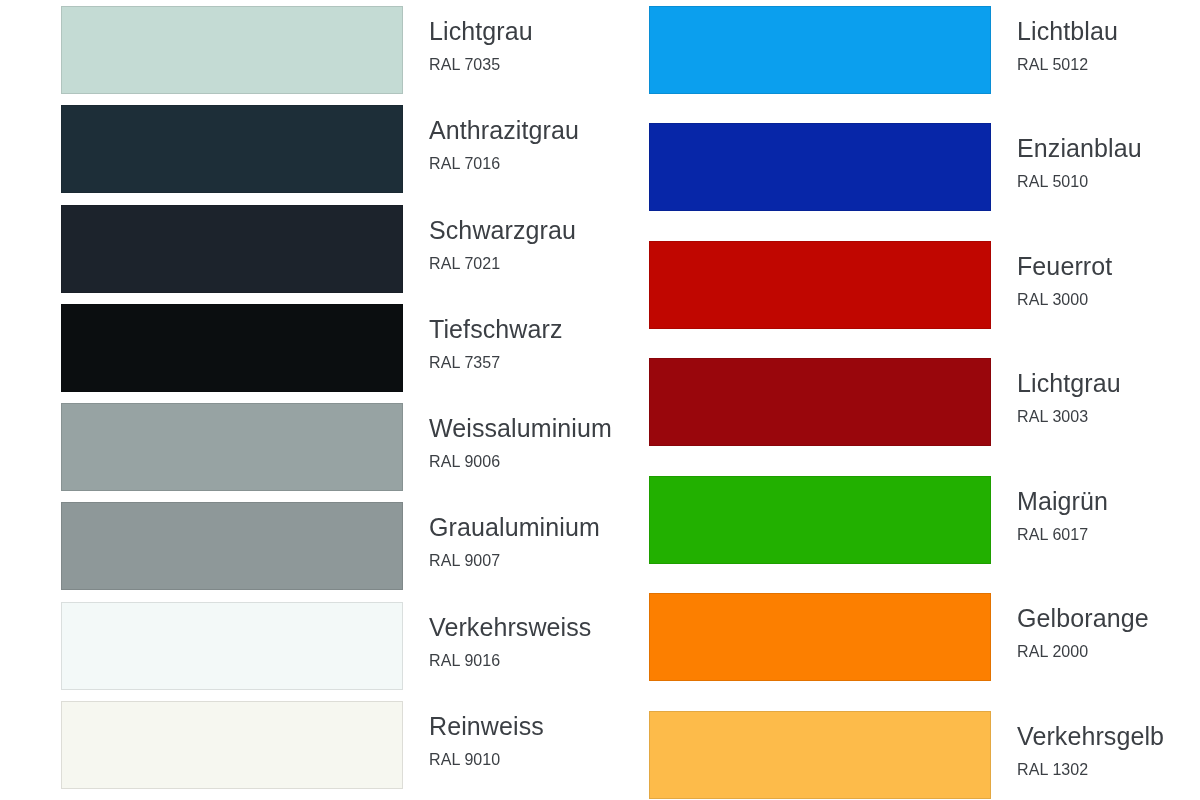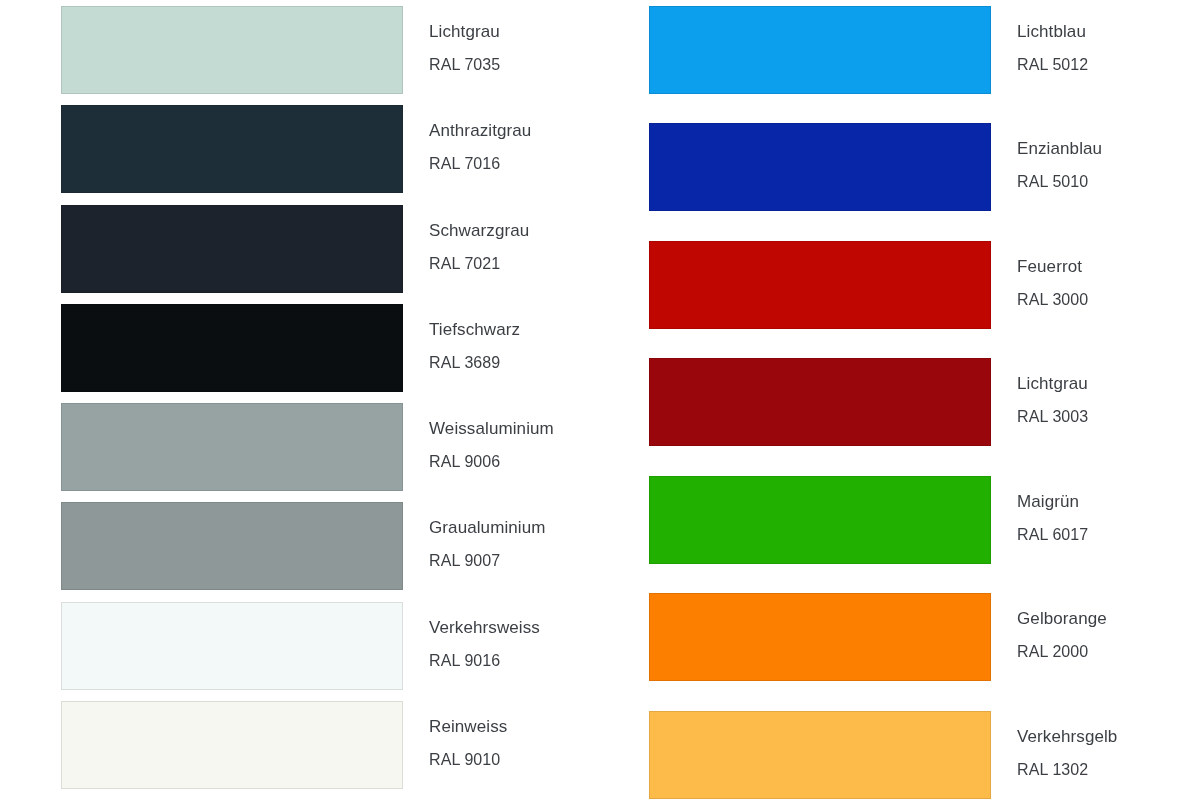--- a/index.html
+++ b/index.html
@@ -59,21 +59,21 @@
   }
   .swatch-text {
     display: flex;
     flex-direction: column;
     justify-content: flex-start;
     padding-left: 26px;
     padding-top: 9px;
     box-sizing: border-box;
   }
   .swatch-name {
-    font-size: 17px;
+    font-size: 25px;
     line-height: 33px;
     color: #3b3f44;
     letter-spacing: 0.1px;
     white-space: nowrap;
   }
   .swatch-code {
     font-size: 16px;
     line-height: 33px;
     color: #3b3f44;
     letter-spacing: 0.1px;
@@ -105,21 +105,21 @@
         <div class="swatch-chip" style="background-color: rgb(28, 35, 44);"></div>
         <div class="swatch-text">
           <div class="swatch-name">Schwarzgrau</div>
           <div class="swatch-code">RAL 7021</div>
         </div>
       </div>
       <div class="swatch-row">
         <div class="swatch-chip" style="background-color: rgb(11, 14, 16);"></div>
         <div class="swatch-text">
           <div class="swatch-name">Tiefschwarz</div>
-          <div class="swatch-code">RAL 3689</div>
+          <div class="swatch-code">RAL 7357</div>
         </div>
       </div>
       <div class="swatch-row">
         <div class="swatch-chip" style="background-color: rgb(151, 163, 163);"></div>
         <div class="swatch-text">
           <div class="swatch-name">Weissaluminium</div>
           <div class="swatch-code">RAL 9006</div>
         </div>
       </div>
       <div class="swatch-row">

